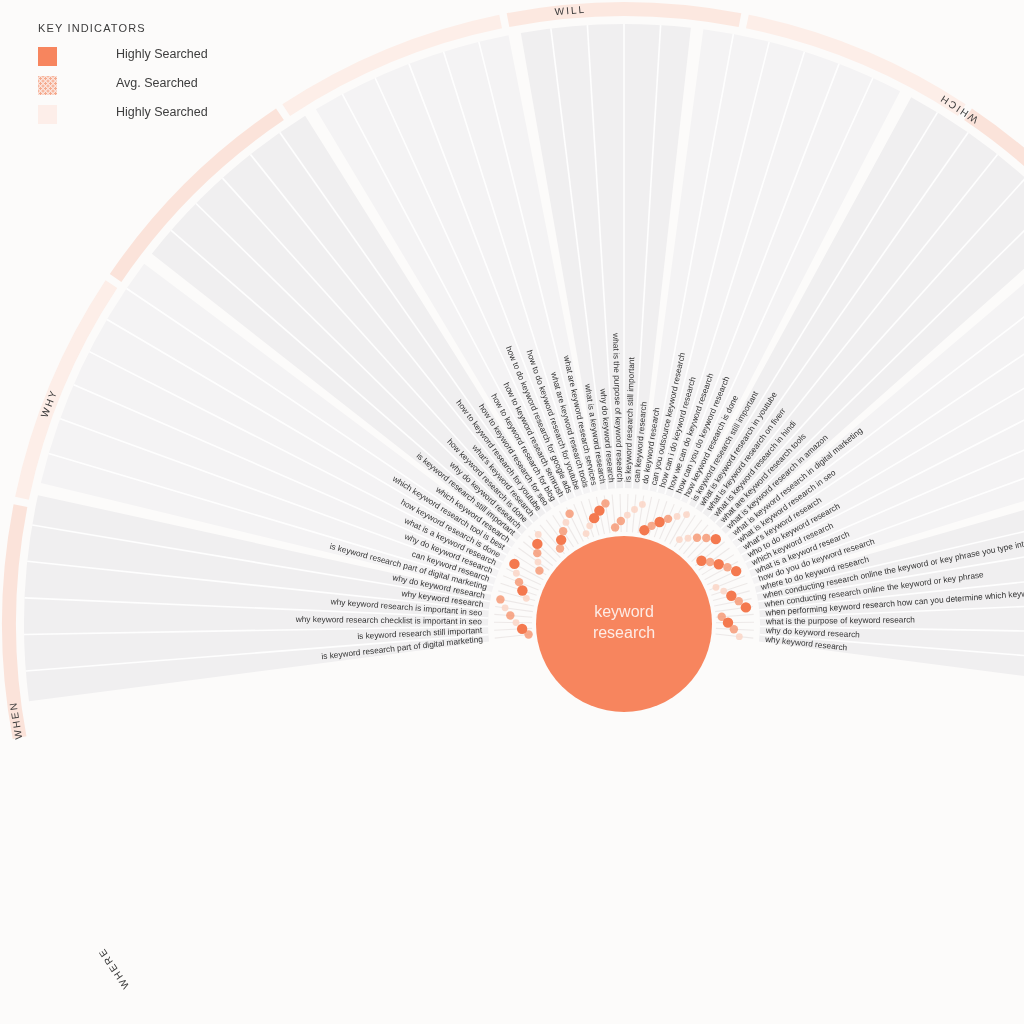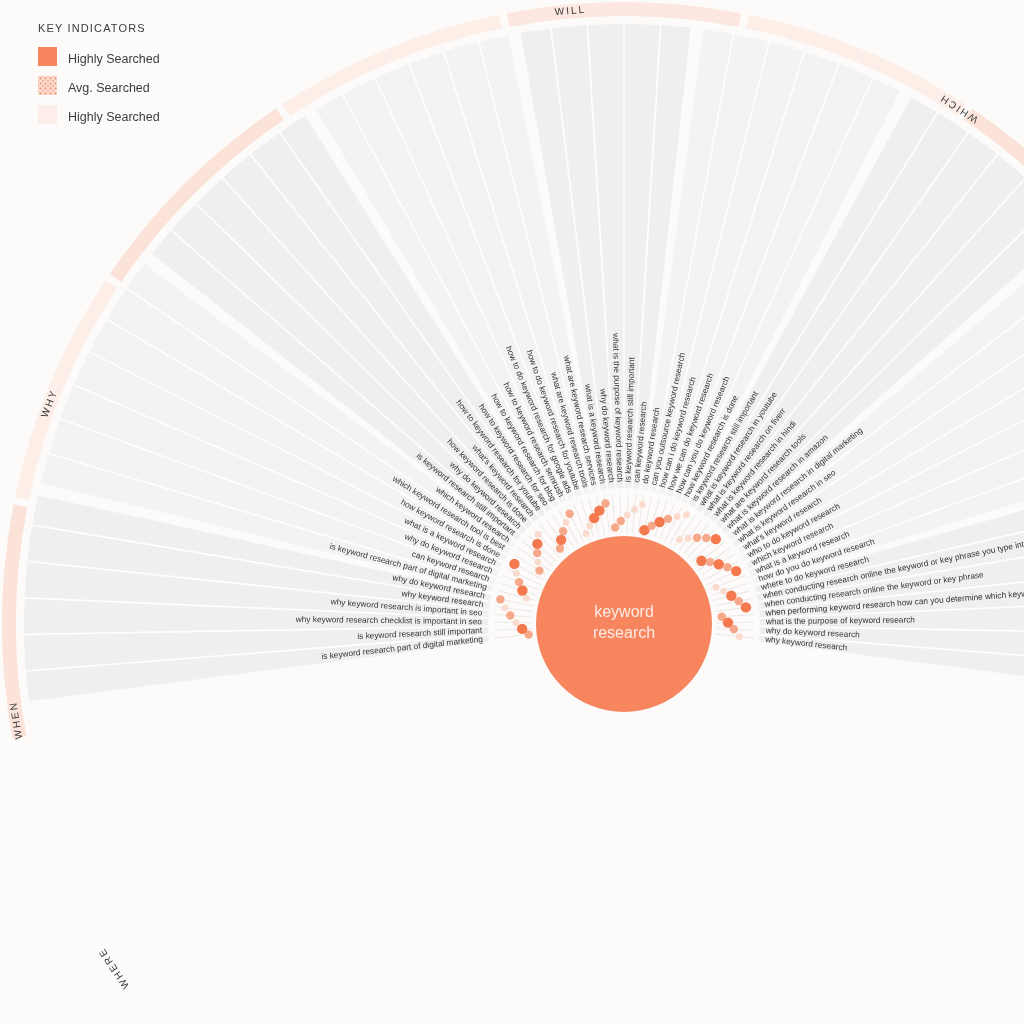--- a/index.html
+++ b/index.html
@@ -30,22 +30,23 @@
   }
   #legend .legend-title {
     font-size: 11px;
     letter-spacing: 1.15px;
     color: #3b3b3b;
     margin-bottom: 13px;
     font-weight: 400;
   }
   #legend .legend-row {
     display: flex;
-    align-items: flex-end;
+    align-items: flex-start;
     margin-bottom: 10px;
+    gap: 48px;
   }
   #legend .swatch {
     width: 19px;
     height: 19px;
     margin-right: 11px;
     flex: none;
   }
   #legend .swatch-high { background: #f7855e; }
   #legend .swatch-avg {
     background: #fbe4dc;

